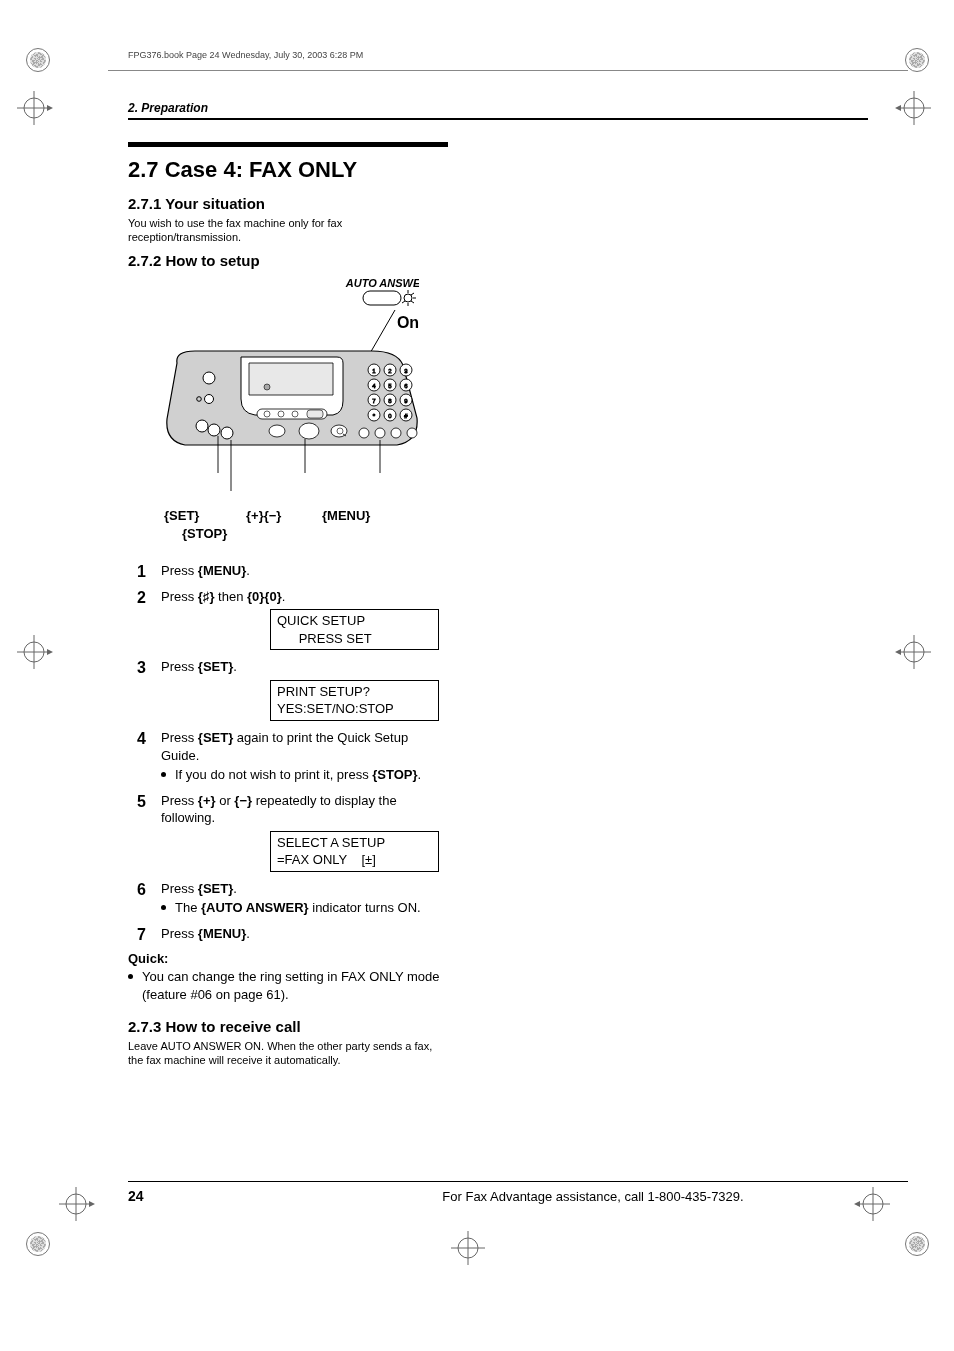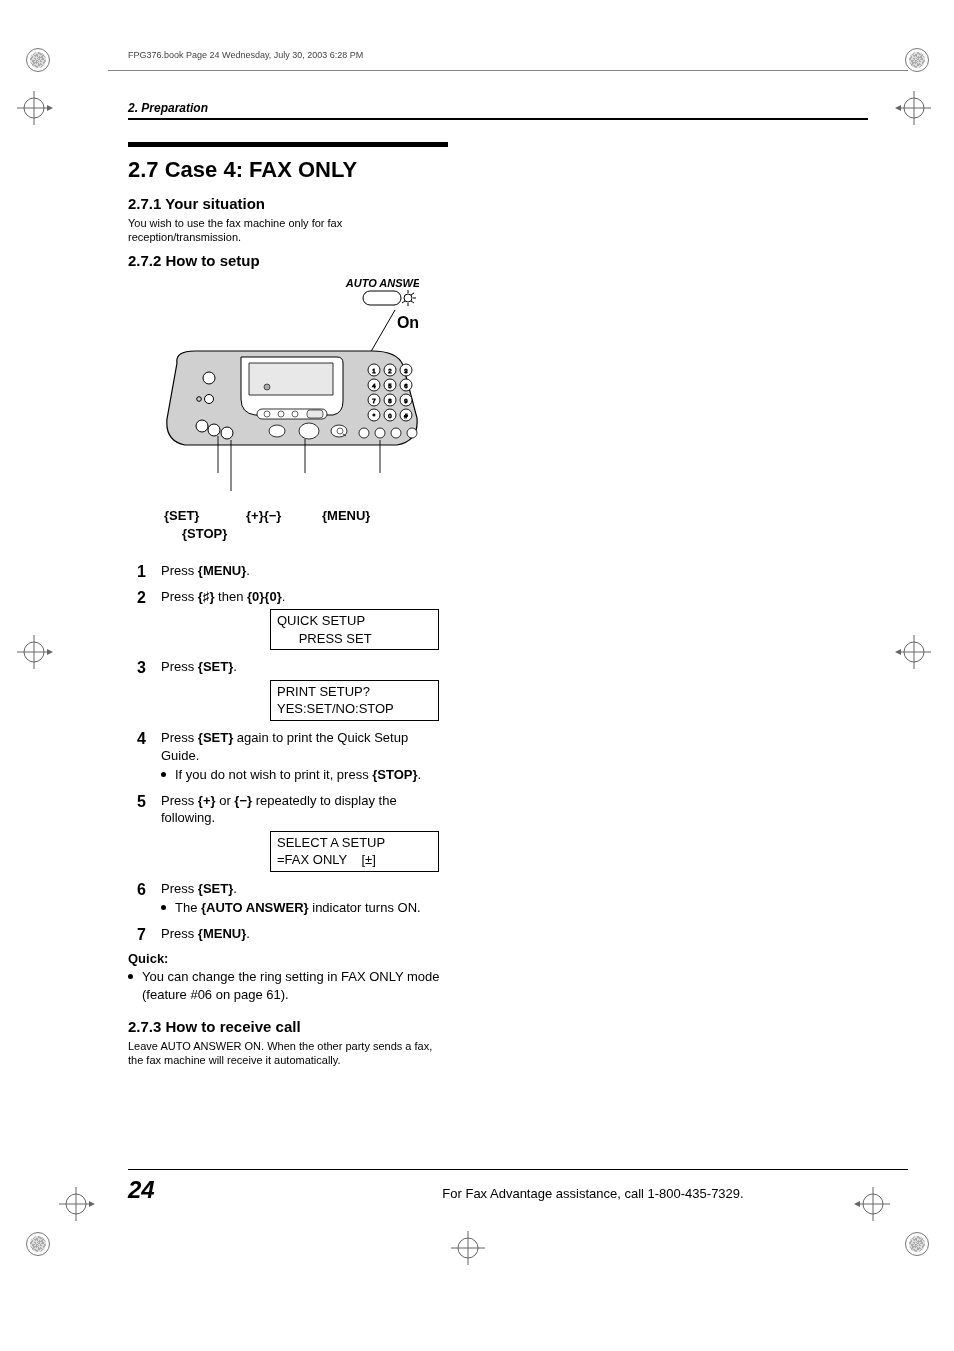--- a/index.html
+++ b/index.html
@@ -161,23 +161,22 @@
       left: 0;
       right: -40px;
       bottom: 26px;
       border-top: 1px solid #000;
       padding-top: 6px;
       display: flex;
       align-items: baseline;
       font-size: 13px;
     }
     .page-num {
-      font-style: italic;
-      font-weight: bold;
-      font-size: 24px;
+      font-weight: bold;
+      font-size: 14px;
       width: 150px;
     }
     .footer-text {
       flex: 1;
       text-align: center;
     }
   </style>
 </head>
 <body>
 

